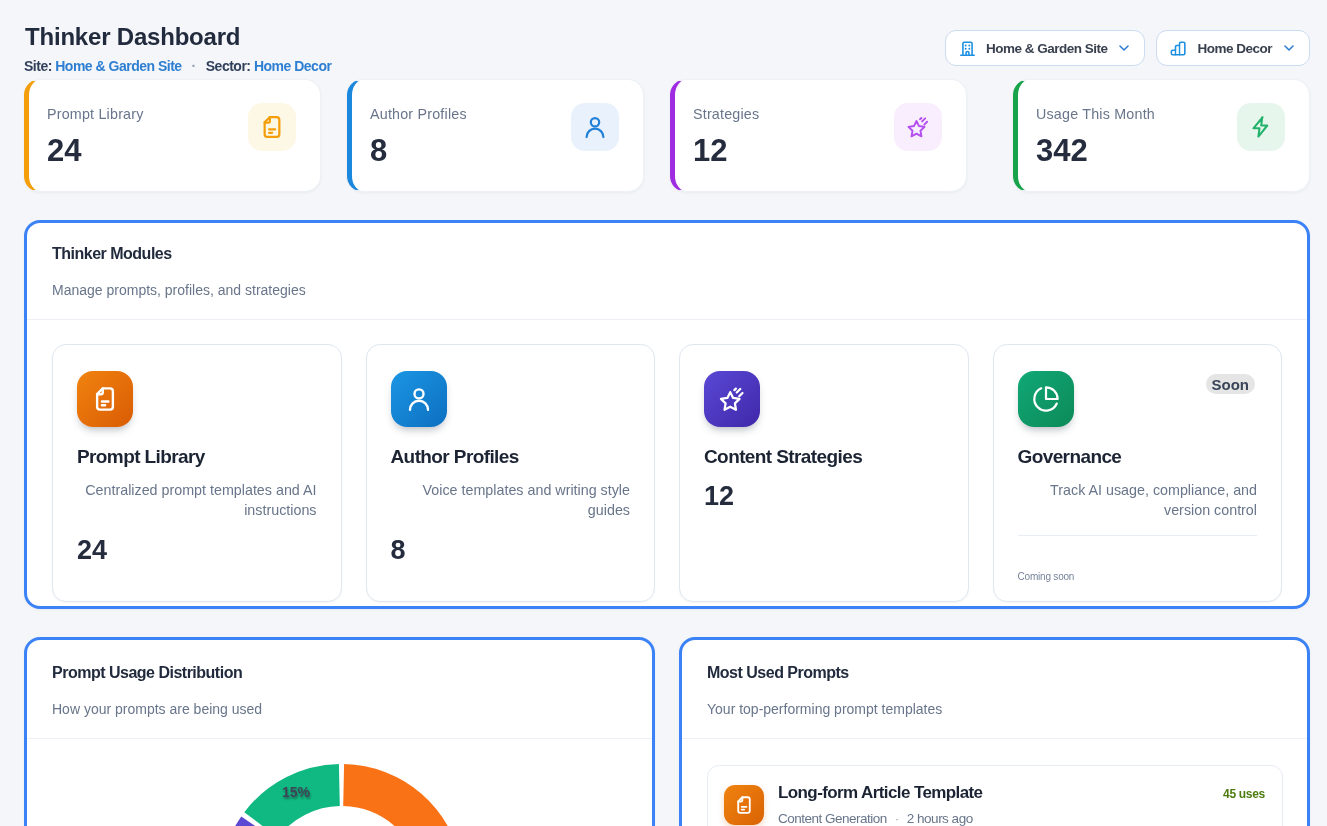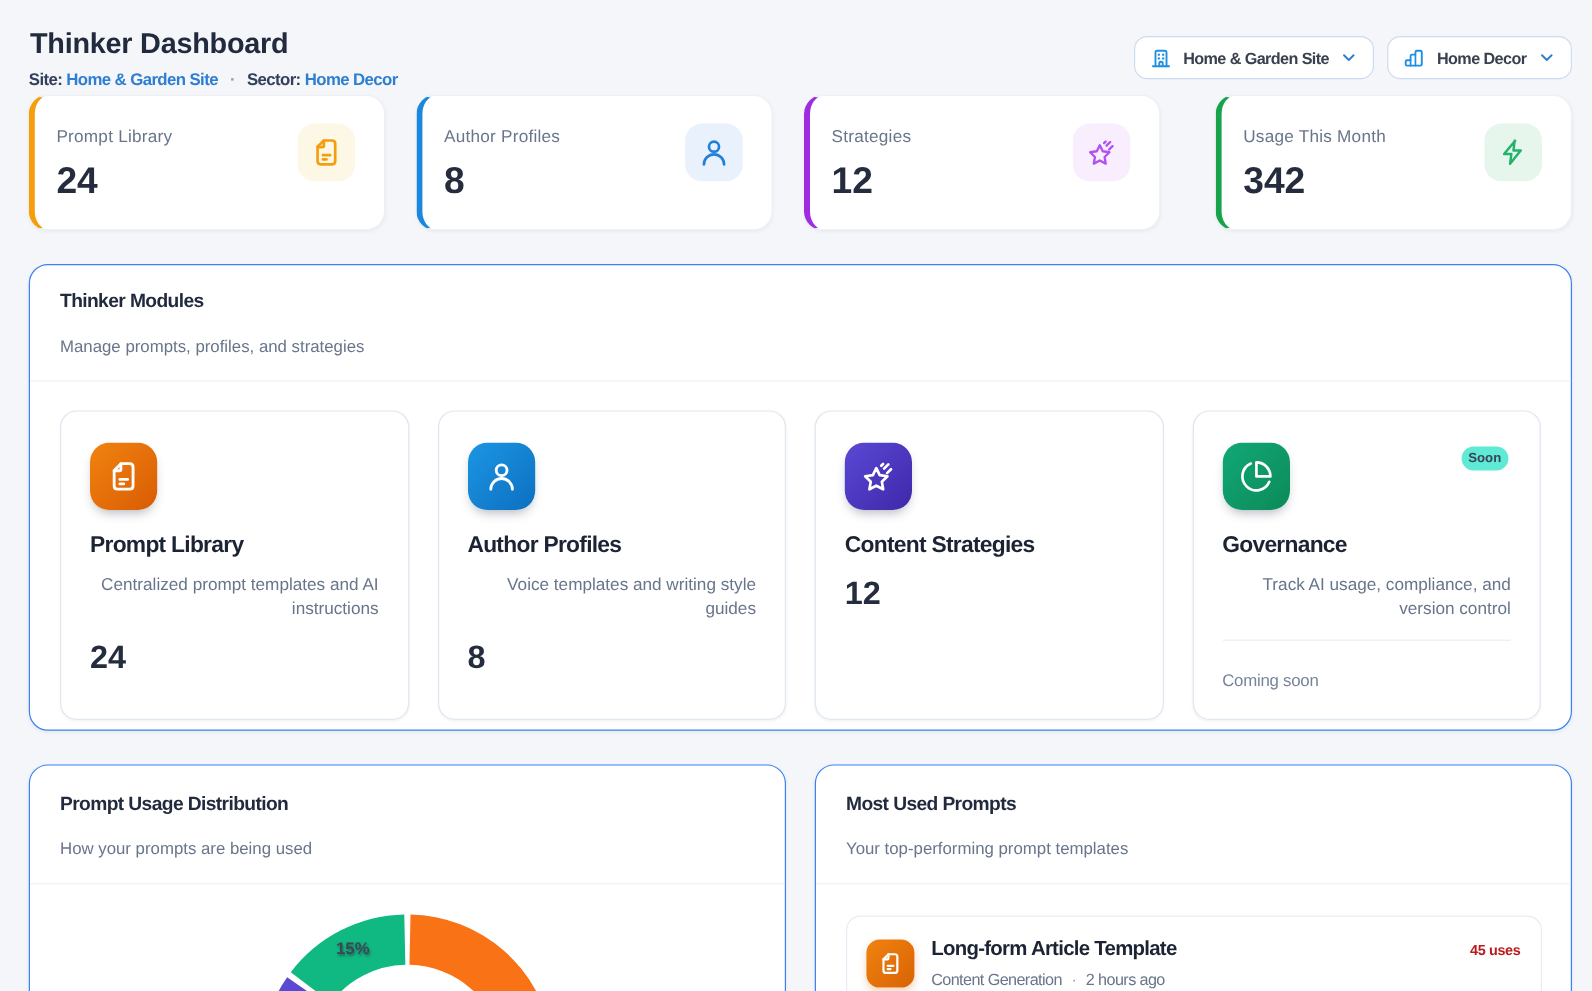--- a/index.html
+++ b/index.html
@@ -13,46 +13,46 @@
 .chips { position:absolute; top:30px; right:0; display:flex; gap:11px; }
 .chip { height:36px; display:flex; align-items:center; gap:9px; padding:0 12px; background:#fff; border:1px solid #ccdcf2; border-radius:11px; font-size:13.5px; font-weight:bold; letter-spacing:-0.5px; color:#39414f; }
 .chip svg { display:block; }
 
 .stats { position:absolute; top:79px; left:0; width:1286px; display:flex; gap:26px; }
 .stat { position:relative; width:302px; height:113px; background:#fff; border-radius:16px; border:1px solid #edf1f6; border-left:5px solid #000; box-shadow:0 1px 3px rgba(23,32,54,.05); }
 .stat .lbl { position:absolute; top:26px; left:18px; font-size:14.3px; color:#68758a; letter-spacing:0.2px; }
 .stat .num { position:absolute; top:53px; left:18px; font-size:31px; font-weight:bold; letter-spacing:0; color:#242c3e; }
 .stat .ibox { position:absolute; top:23px; right:24px; width:48px; height:48px; border-radius:14px; display:flex; align-items:center; justify-content:center; }
 
-.panel { position:absolute; left:0; width:1286px; background:#fff; border-radius:16px; border:1px solid #3b82f6; box-shadow:0 1px 3px rgba(23,32,54,.05); }
+.panel { position:absolute; left:0; width:1286px; background:#fff; border-radius:16px; border:3px solid #3b82f6; box-shadow:0 1px 3px rgba(23,32,54,.05); }
 .panel-head { padding:24px 25px 0 25px; }
 .chartcard .panel-head, .listcard .panel-head { padding-top:26px; }
 .panel-head h2 { font-size:16px; font-weight:bold; letter-spacing:-0.5px; color:#222b3d; line-height:1; margin-top:-1px; }
 .panel-head p { font-size:14px; color:#68758a; letter-spacing:0; line-height:16px; margin-top:20px; padding-bottom:21px; }
 .hdiv { border-top:1px solid #edf1f6; }
 .modules { top:220px; height:389px; }
 .modgrid { display:flex; gap:24px; padding:24px 25px; }
 .mcard { position:relative; width:291px; height:258px; background:#fff; border:1px solid #dfe7f0; border-radius:14px; box-shadow:0 1px 2px rgba(23,32,54,.04); padding:26px 24px; }
 .mcard .micon { width:56px; height:56px; border-radius:16px; display:flex; align-items:center; justify-content:center; box-shadow:0 5px 9px -3px rgba(30,41,59,.35); }
 .mcard h3 { font-size:19px; font-weight:bold; letter-spacing:-0.6px; color:#1c2434; margin-top:20px; line-height:1; }
 .mcard .desc { font-size:14.3px; color:#68758a; letter-spacing:0; line-height:19.5px; margin-top:15px;text-align:right; }
 .mcard .cnt { font-size:27px; font-weight:bold; color:#242c3e; margin-top:17px; line-height:1; }
-.soon { position:absolute; top:29px; right:26px; height:20px; padding:0 6px; background:#5eead4; border-radius:10px; font-size:11px; font-weight:bold; color:#3a4459; display:flex; align-items:center; }
+.soon { position:absolute; top:29px; right:26px; height:20px; padding:0 6px; background:#e5e5e5; border-radius:10px; font-size:15px; font-weight:bold; color:#3a4459; display:flex; align-items:center; }
 .mdiv { border-top:1px solid #e9eef5; margin-top:15px; }
-.coming { font-size:14px; color:#78839a; letter-spacing:-0.2px; margin-top:25px; }
+.coming { font-size:10px; color:#78839a; letter-spacing:-0.2px; margin-top:35px; }
 
 .chartcard { top:637px; height:300px; left:0; width:631px; overflow:hidden; }
 .listcard { top:637px; height:300px; left:655px; width:631px; }
 .donut { position:absolute; top:0; left:0; }
 .pitem { margin:26px 24px 0 25px; height:80px; border:1px solid #e7ecf3; border-radius:12px; background:#fff; position:relative; }
 .pitem .picon { position:absolute; left:16px; top:19px; width:40px; height:40px; border-radius:11px; background:linear-gradient(135deg,#f0830f,#d96204); display:flex; align-items:center; justify-content:center; box-shadow:0 3px 6px rgba(217,98,4,.25); }
 .pitem h4 { position:absolute; left:70px; top:18px; font-size:17px; font-weight:bold; letter-spacing:-0.6px; color:#1c2434; line-height:1; }
 .pitem .meta { position:absolute; left:70px; top:46px; font-size:13.5px; color:#68758a; letter-spacing:-0.5px; line-height:1;text-align:center; }
 .pitem .meta .dot { color:#97a0b1; padding:0 8px; }
-.pitem .uses { position:absolute; right:17px; top:21px; font-size:12px; font-weight:bold; letter-spacing:-0.3px; color:#b91c1c; }
+.pitem .uses { position:absolute; right:17px; top:21px; font-size:12px; font-weight:bold; letter-spacing:-0.3px; color:#4d7c0f; }
 </style>
 </head>
 <body>
 <div class="page">
   <h1>Thinker Dashboard</h1>
   <div class="subline">Site: <a>Home &amp; Garden Site</a><span class="dot">·</span>Sector: <a>Home Decor</a></div>
   <div class="chips">
     <div class="chip">
       <svg width="19" height="19" viewBox="0 0 24 24" fill="none" stroke="#1e90e2" stroke-width="2" stroke-linecap="round" stroke-linejoin="round">
           <path d="M3.5 20.5h17"></path>

